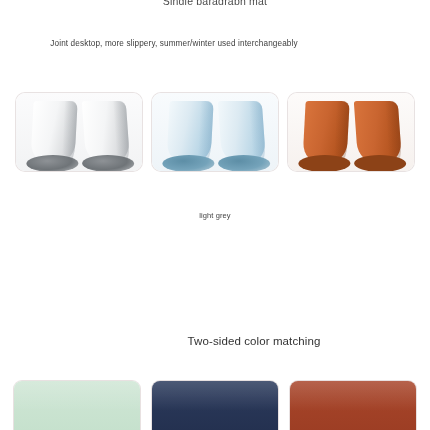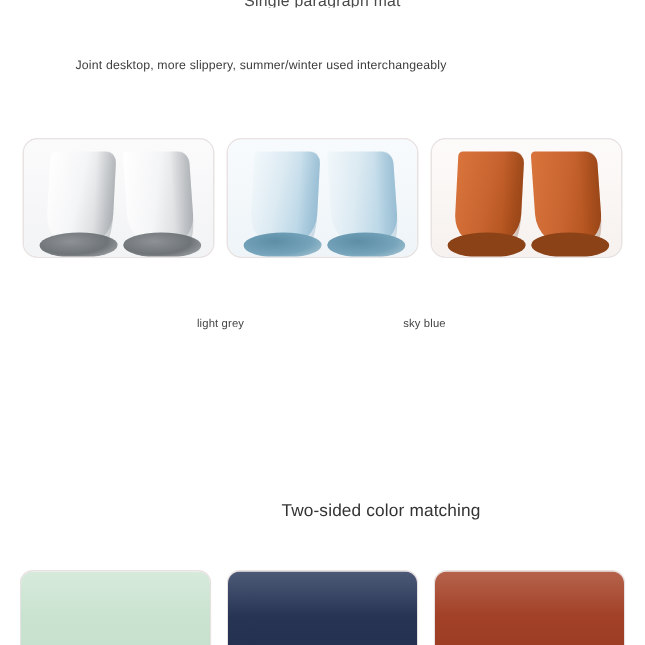--- a/index.html
+++ b/index.html
@@ -203,21 +203,20 @@
       <div class="mat-bg"></div>
       <div class="roll left"></div>
       <div class="roll right"></div>
     </div>
   </div>
 
 </div>
 
 <div class="labels">
   <div class="label">light grey</div>
-  <div class="label">sky blue</div>
 </div>
 
 <div class="caption-big">Two-sided color matching</div>
 
 <div class="row row-2">
 
   <div class="card">
     <div class="panel p-mint">
       <div class="sheen"></div>
     </div>

